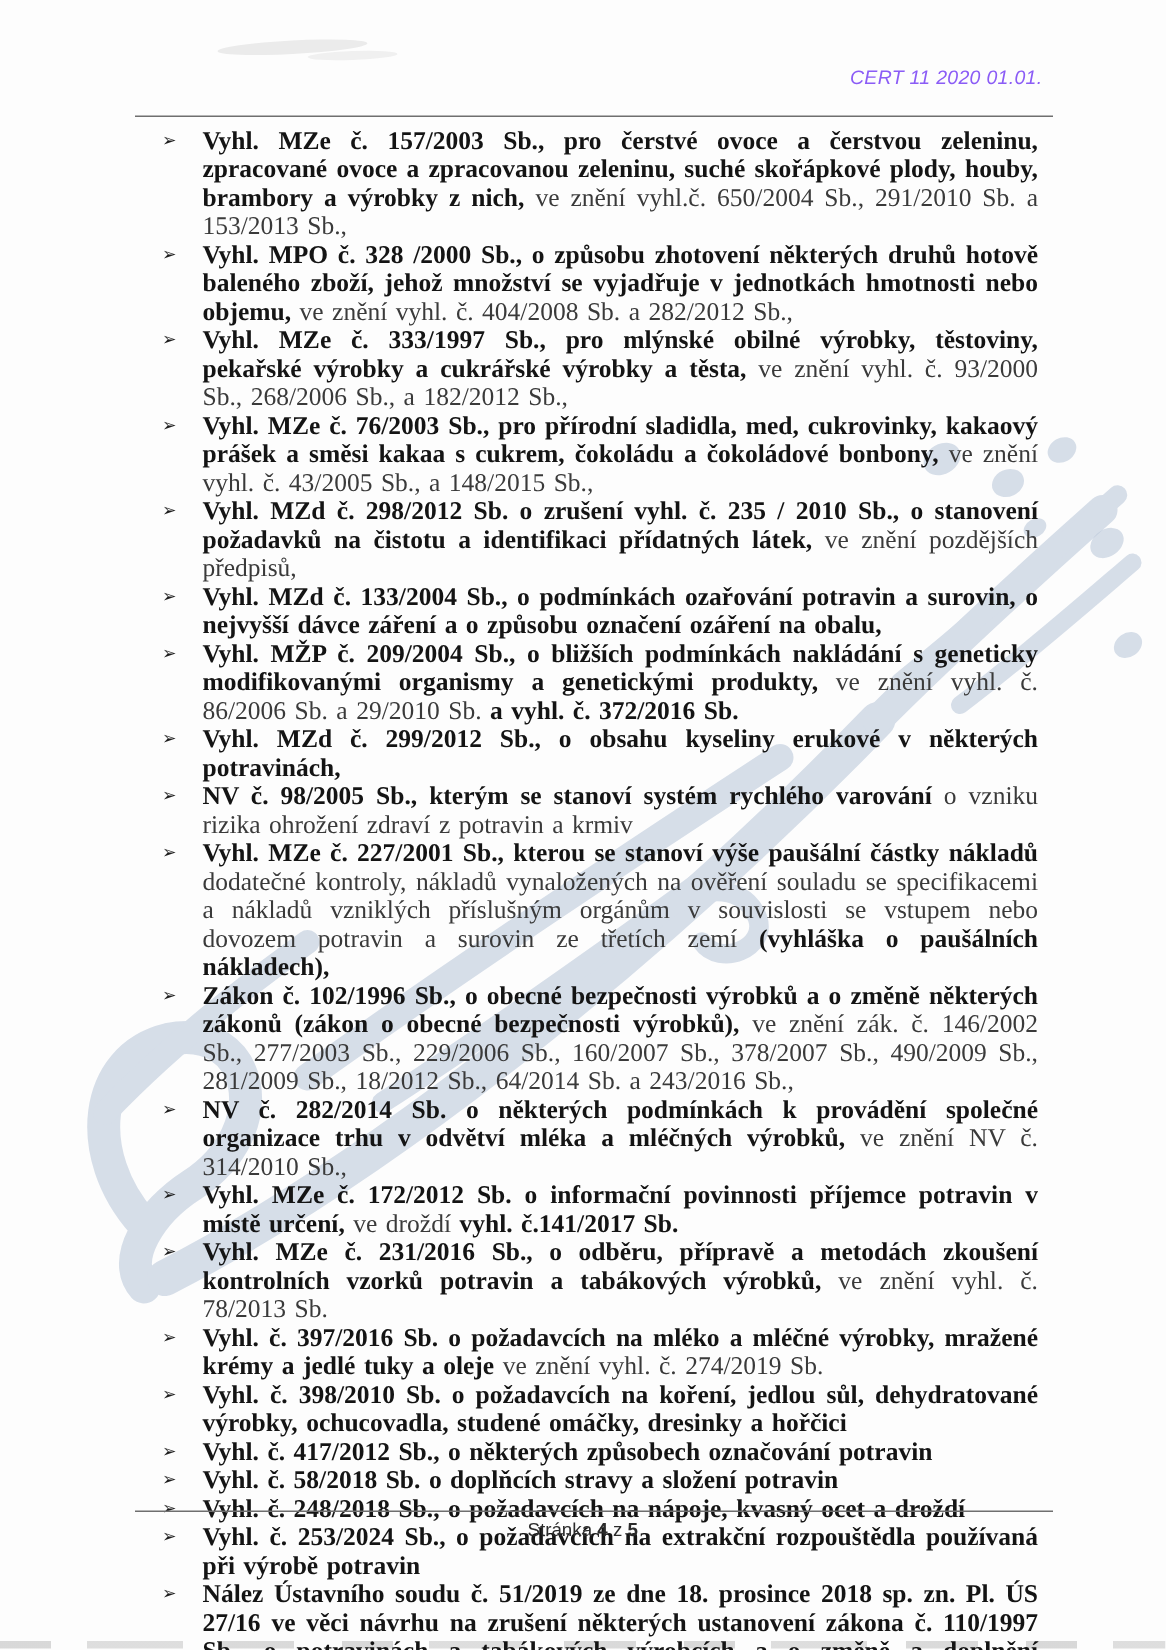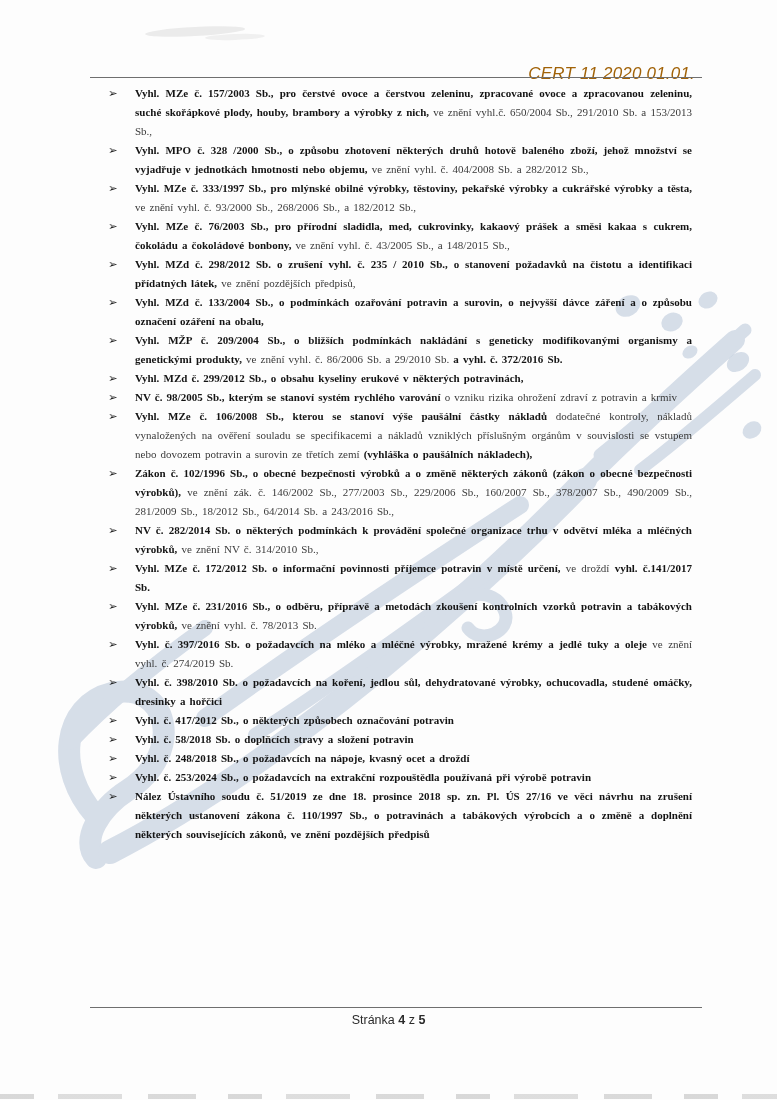--- a/index.html
+++ b/index.html
@@ -11,31 +11,31 @@
   
   .wm-svg{position:absolute;left:0;top:0;z-index:0;pointer-events:none;}
   
   .smudge{position:absolute;top:27px;left:145px;width:100px;height:9px;
     background:#ebebeb;border-radius:50%;transform:rotate(-3deg);z-index:0;}
   .smudge2{position:absolute;top:34px;left:205px;width:60px;height:6px;
     background:#f0f0f0;border-radius:50%;transform:rotate(-2deg);z-index:0;}
   
   .header-code{position:absolute;top:44px;right:82px;z-index:2;
     font-family:"Liberation Sans",sans-serif;font-style:italic;
-    font-size:17px;color:#a16207;letter-spacing:.2px;margin-top:20px;}
+    font-size:13px;color:#8b5cf6;letter-spacing:.2px;}
   .rule{position:absolute;left:90px;width:612px;border-top:1.4px solid #6f6f6f;z-index:2;}
   .rule-top{top:77px;}
   .rule-bottom{top:1007px;}
   
   .reg-list{position:absolute;top:84px;left:108px;width:584px;z-index:1;
     margin:0;padding:0;list-style:none;}
   .reg-list li{display:flex;}
   .bullet{flex:0 0 27px;font-family:"DejaVu Sans",sans-serif;
     font-size:11.5px;line-height:19px;color:#1d1d1d;}
-  .txt{flex:1;font-size:11px;line-height:19px;text-align:justify;
+  .txt{flex:1;font-size:17px;line-height:19px;text-align:justify;
     word-spacing:1.4px;color:#3a3a3a;}
   .txt .b{font-weight:bold;color:#141414;}
   .txt .r{font-weight:normal;color:#3a3a3a;}
   
   .footer-label{position:absolute;top:1013px;left:0;width:777px;text-align:center;z-index:2;
     font-family:"Liberation Sans",sans-serif;font-size:12.5px;color:#2b2b2b;}
   .footer-label .b{font-weight:bold;}
   .footer-label .r{font-weight:normal;}
   
   .scan-edge{position:absolute;bottom:1px;left:0;width:777px;height:5px;opacity:.32;z-index:0;
@@ -113,21 +113,21 @@
       <li>
         <span class="bullet">➢</span>
         <div class="txt"><span class="b">Vyhl. MZd č. 299/2012 Sb., o obsahu kyseliny erukové v některých potravinách,</span></div>
       </li>
       <li>
         <span class="bullet">➢</span>
         <div class="txt"><span class="b">NV č. 98/2005 Sb., kterým se stanoví systém rychlého varování</span><span class="r"> o vzniku rizika ohrožení zdraví z potravin a krmiv</span></div>
       </li>
       <li>
         <span class="bullet">➢</span>
-        <div class="txt"><span class="b">Vyhl. MZe č. 106/2008 Sb., kterou se stanoví výše paušální částky nákladů</span><span class="r"> dodatečné kontroly, nákladů vynaložených na ověření souladu se specifikacemi a nákladů vzniklých příslušným orgánům v souvislosti se vstupem nebo dovozem potravin a surovin ze třetích zemí </span><span class="b">(vyhláška o paušálních nákladech),</span></div>
+        <div class="txt"><span class="b">Vyhl. MZe č. 227/2001 Sb., kterou se stanoví výše paušální částky nákladů</span><span class="r"> dodatečné kontroly, nákladů vynaložených na ověření souladu se specifikacemi a nákladů vzniklých příslušným orgánům v souvislosti se vstupem nebo dovozem potravin a surovin ze třetích zemí </span><span class="b">(vyhláška o paušálních nákladech),</span></div>
       </li>
       <li>
         <span class="bullet">➢</span>
         <div class="txt"><span class="b">Zákon č. 102/1996 Sb., o obecné bezpečnosti výrobků a o změně některých zákonů (zákon o obecné bezpečnosti výrobků),</span><span class="r"> ve znění zák. č. 146/2002 Sb., 277/2003 Sb., 229/2006 Sb., 160/2007 Sb., 378/2007 Sb., 490/2009 Sb., 281/2009 Sb., 18/2012 Sb., 64/2014 Sb. a 243/2016 Sb.,</span></div>
       </li>
       <li>
         <span class="bullet">➢</span>
         <div class="txt"><span class="b">NV č. 282/2014 Sb. o některých podmínkách k provádění společné organizace trhu v odvětví mléka a mléčných výrobků,</span><span class="r"> ve znění NV č. 314/2010 Sb.,</span></div>
       </li>
       <li>

